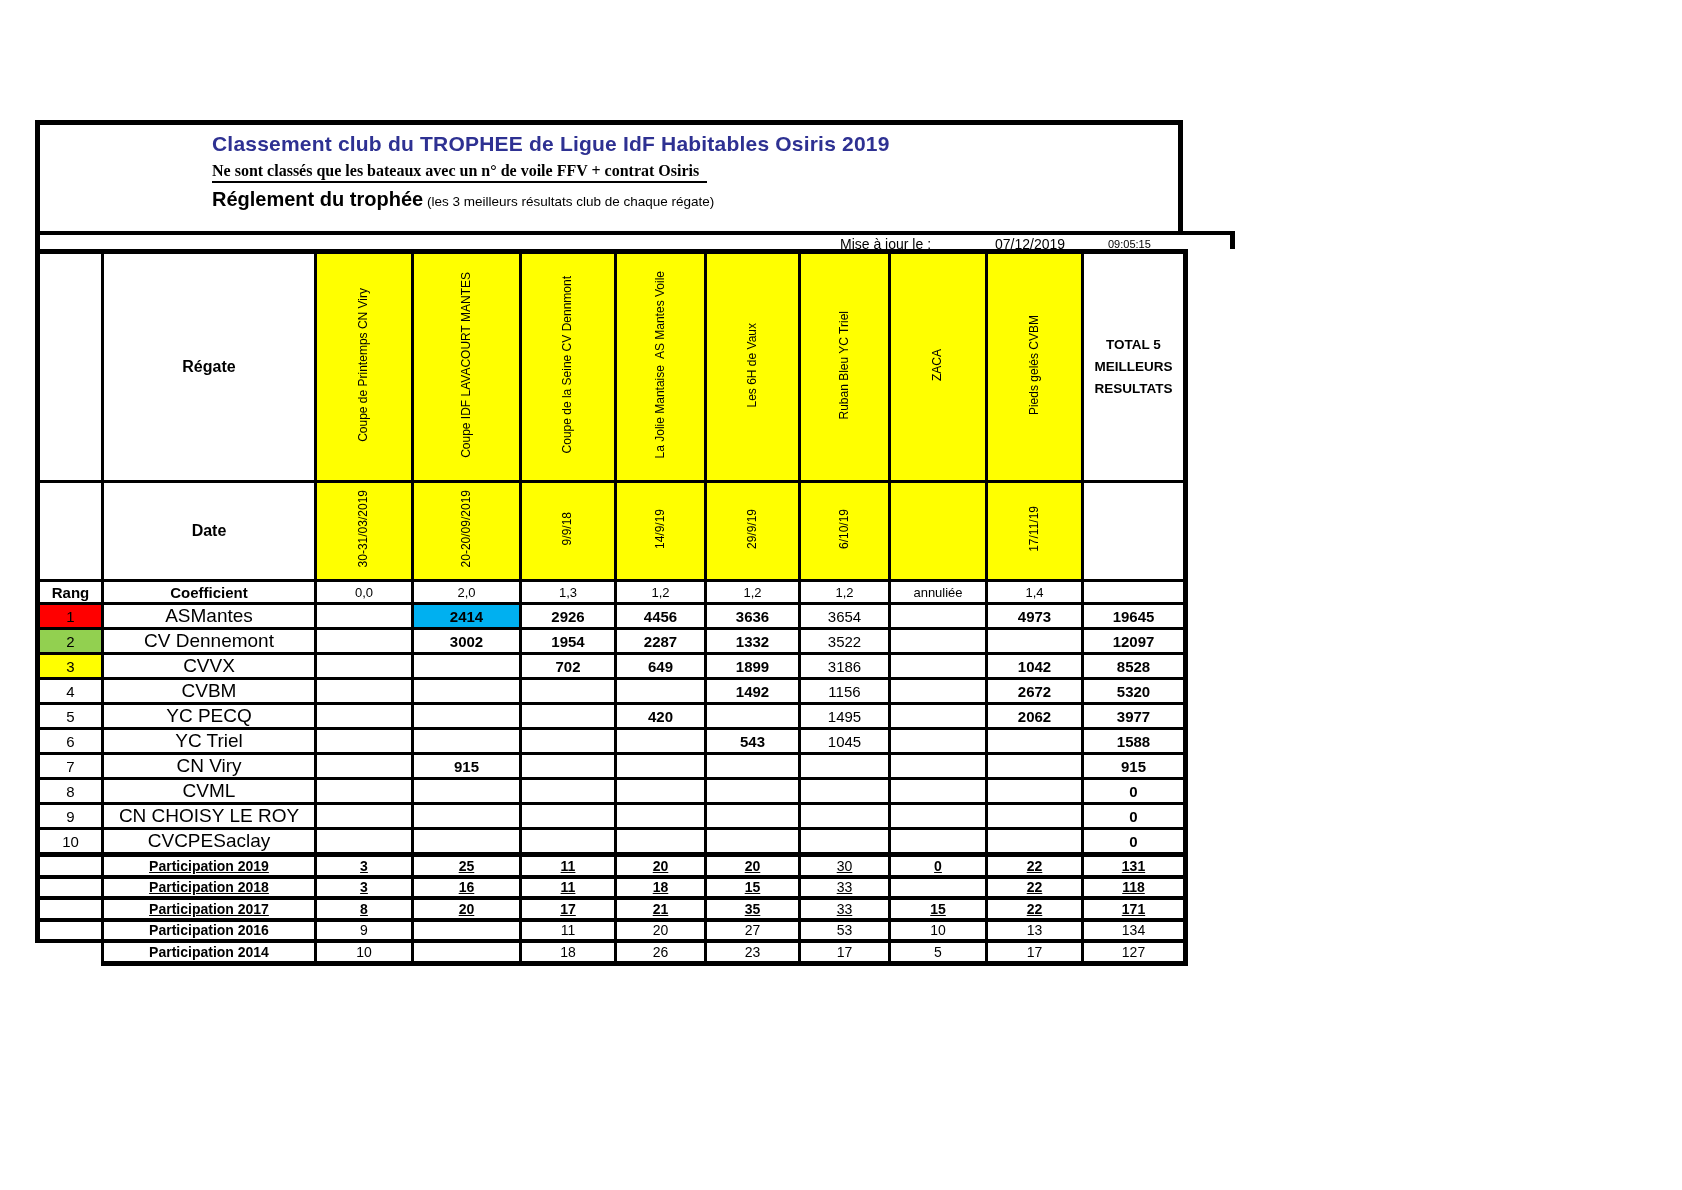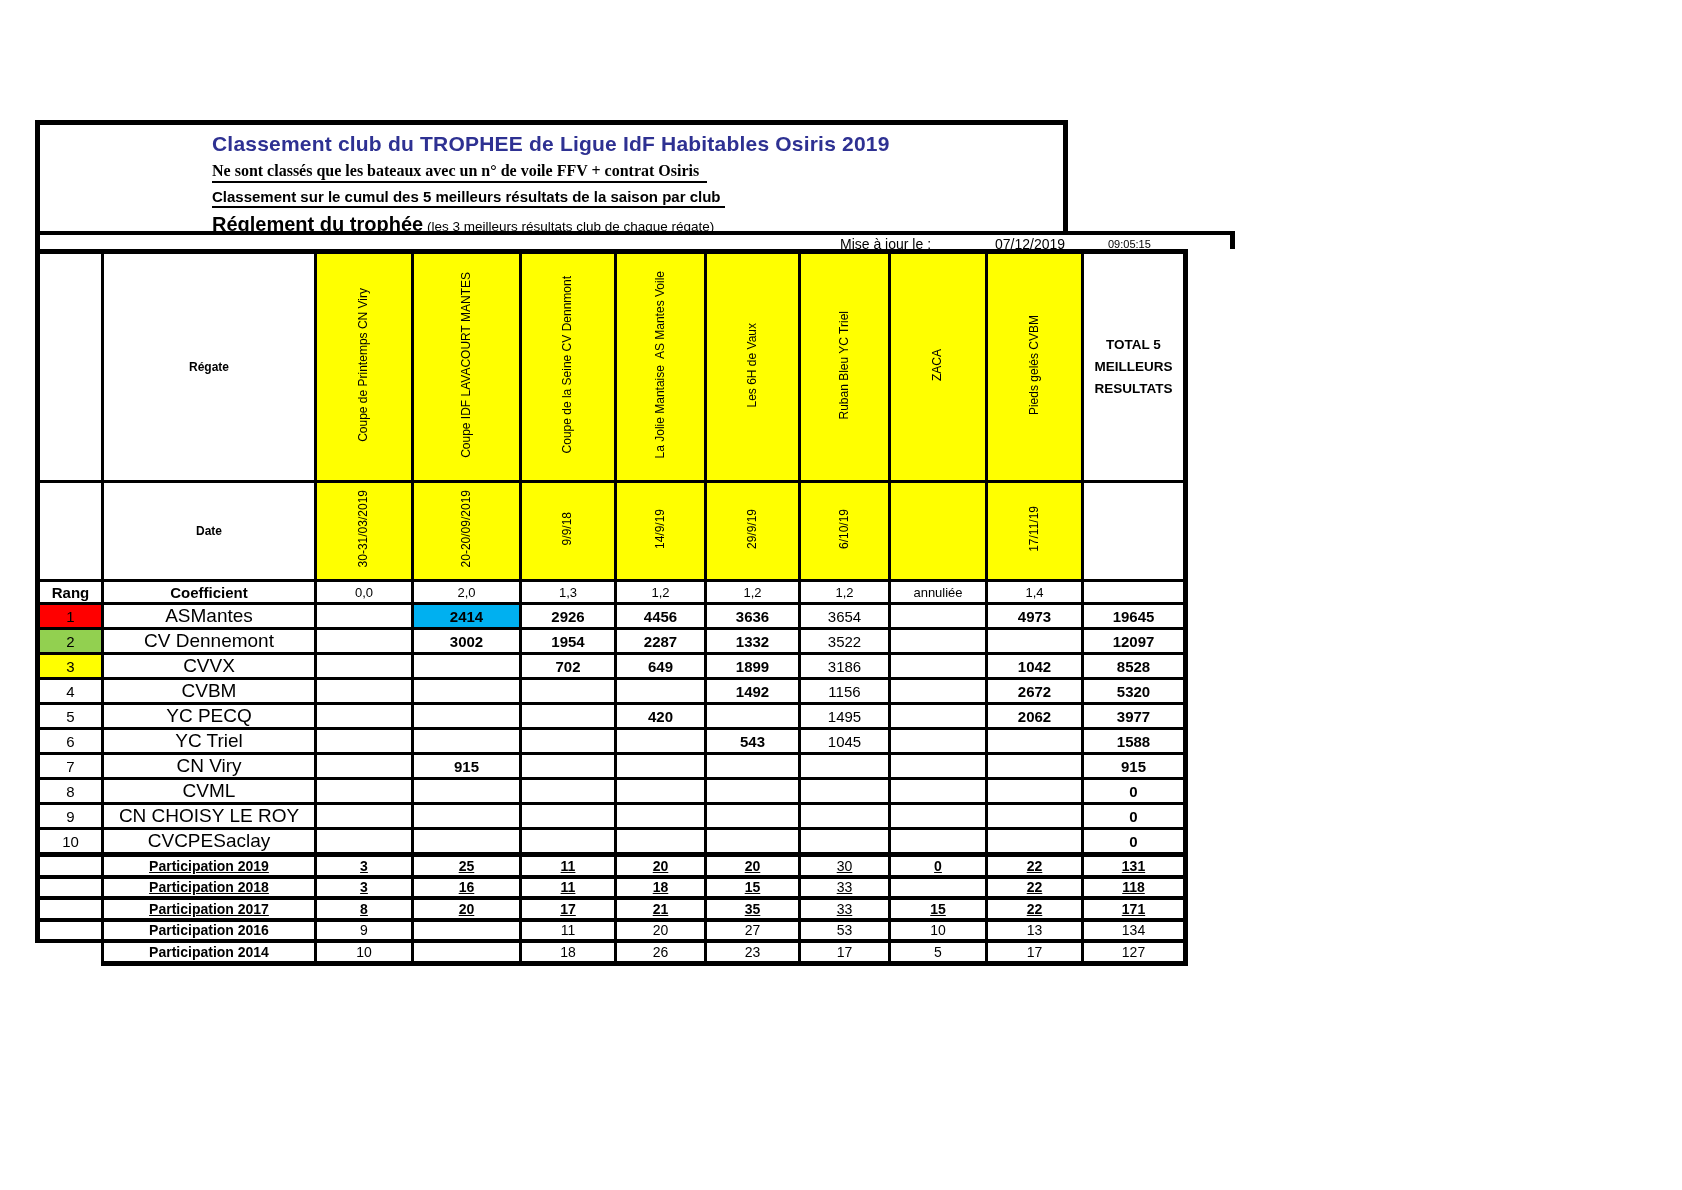--- a/index.html
+++ b/index.html
@@ -2,21 +2,21 @@
 <html style="--title_blue: #2e3192; --yellow: #ffff00; --rank1_red: #ff0000; --rank2_green: #92d050; --rank3_yellow: #ffff00; --highlight: #00b0f0;"><head>
 <meta charset="utf-8">
 <style>
   html,body{margin:0;padding:0;background:#fff;}
   body{
     width:1682px;height:1190px;position:relative;
     font-family:"Liberation Sans", sans-serif;color:#000;
   }
   
   .titlebox{
-    position:absolute;left:35px;top:120px;width:1033px;height:111px;
+    position:absolute;left:35px;top:120px;width:1148px;height:111px;
     box-sizing:border-box;border:5px solid #000;border-bottom:none;
     padding:7px 0 0 172px;background:#fff;
   }
   .title{color:var(--title_blue);font-size:21px;font-weight:bold;letter-spacing:.2px;}
   .sub1{margin-top:6px;}
   .sub1 span{display:inline-block;font-size:16px;font-weight:bold;border-bottom:2.5px solid #000;padding:0 8px 1px 0;font-family:Liberation Serif, serif;}
   .sub2{margin-top:5px;}
   .sub2 span{display:inline-block;font-size:15px;font-weight:bold;border-bottom:2.5px solid #000;padding:0 4px 1px 0;}
   .sub3{margin-top:5px;font-size:13.5px;}
   .sub3 .b{font-weight:bold;font-size:20px;}
@@ -36,21 +36,21 @@
     border-collapse:collapse;table-layout:fixed;background:#fff;
     border:5px solid #000;
   }
   table.grid td{
     border:3px solid #000;text-align:center;vertical-align:middle;
     padding:0;overflow:hidden;
   }
   .ycell{background:var(--yellow);}
   .row-regate td{height:226px;}
   .row-date td{height:96px;}
-  .hdr{font-weight:bold;font-size:12px;background:#fff;}
+  .hdr{font-weight:bold;font-size:16px;background:#fff;}
   .vtext{
     writing-mode:vertical-rl;transform:rotate(180deg);
     display:inline-block;white-space:pre;font-size:12px;line-height:1.1;
   }
   .total-head{
     font-weight:bold;font-size:13.5px;text-align:left;
     padding:0 0 0 10px;line-height:1.65;background:#fff;
   }
   .row-coef td{height:20px;font-size:13px;border-top-width:5px;border-bottom-width:5px;}
   .row-coef td.hdr{font-size:15px;}
@@ -69,21 +69,20 @@
   tbody.parts tr.pnorm td.plabel{font-weight:bold;}
   tbody.parts td.plabel{font-weight:bold;}
   tbody.parts td.noborder{border-left-style:hidden;border-bottom-style:hidden;}
 </style>
 </head>
 <body>
 
 <div class="titlebox">
   <div class="title">Classement club du TROPHEE de Ligue IdF Habitables  Osiris 2019</div>
   <div class="sub1"><span>Ne sont classés que les bateaux avec un n° de voile FFV + contrat Osiris</span></div>
-  <div class="sub2"><span>Classement sur le cumul des 5 meilleurs résultats de la saison par club</span></div>
   <div class="sub3">
     <span class="b">Réglement du trophée</span>
     <span class="r">(les 3 meilleurs résultats club de chaque régate)</span>
   </div>
 </div>
 
 <div class="updatebar">
   <span class="upd-label">Mise à jour le :</span>
   <span class="upd-date">07/12/2019</span>
   <span class="upd-time">09:05:15</span>

